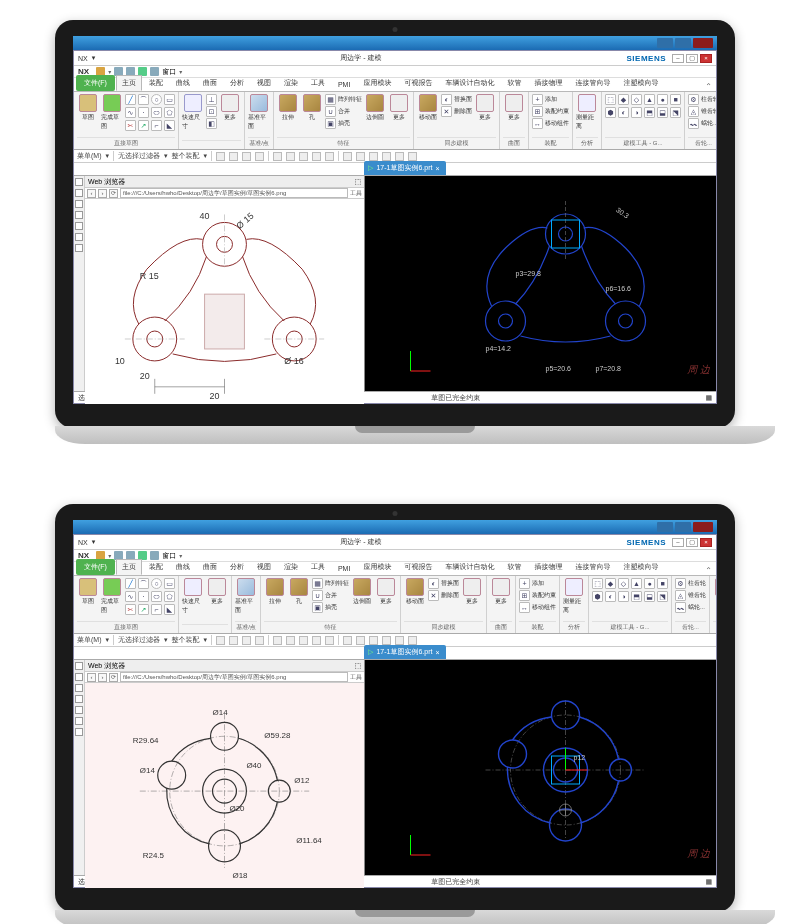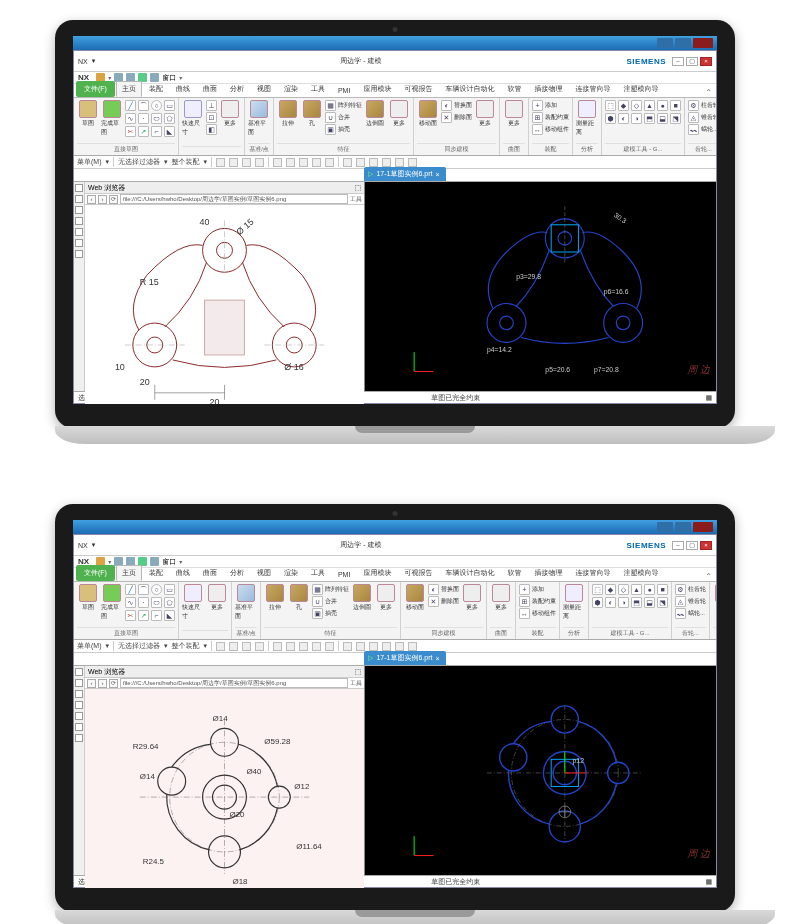--- a/index.html
+++ b/index.html
@@ -12,21 +12,21 @@
   .base { background: linear-gradient(#d9d9d9,#bfbfbf); height: 18px; width: 720px; margin: -2px auto 0; border-radius: 0 0 30px 30px / 0 0 14px 14px; position: relative; }
   .notch { width: 120px; height: 7px; background: #9a9a9a; border-radius: 0 0 8px 8px; position: absolute; top: 0; left: 50%; transform: translateX(-50%); }
 
   
   .os-titlebar { height: 14px; background: linear-gradient(#40a0e0,#1b6bb3); display: flex; align-items: center; justify-content: flex-end; padding: 0 4px; gap: 2px; }
   .winbtn { width: 20px; height: 10px; background: #8b1c1c; border-radius: 1px; }
   .winbtn.min, .winbtn.max { background: #2f6fa8; width: 16px; }
 
   
   .nx-window { position: absolute; top: 14px; left: 0; right: 0; bottom: 0; background: #fff; display: flex; flex-direction: column; border: 1px solid #88a; }
-  .nx-titlebar { height: 21px; background: #fff; border-bottom: 1px solid #ccc; display: flex; align-items: center; padding: 0 4px; font-size: 7px; color: #333; }
+  .nx-titlebar { height: 15px; background: #fff; border-bottom: 1px solid #ccc; display: flex; align-items: center; padding: 0 4px; font-size: 7px; color: #333; }
   .nx-titlebar .center { flex: 1; text-align: center; }
   .nx-titlebar .right { color: #0067b1; font-weight: bold; letter-spacing: .5px; font-size: 8px; }
   .winctrls { display: flex; gap: 2px; margin-left: 6px; }
   .wc { width: 12px; height: 9px; border: 1px solid #aaa; font-size: 6px; text-align: center; line-height: 7px; }
   .wc.close { background: #c33; color: #fff; border-color: #a22; }
 
   
   .qat { height: 12px; background: #fff; border-bottom: 1px solid #ddd; display: flex; align-items: center; padding: 0 4px; gap: 3px; }
   .qat .nx-logo { font-weight: bold; color: #333; font-size: 8px; margin-right: 4px; }
   .qat-icon { width: 9px; height: 9px; background: #8ab; border-radius: 1px; }

